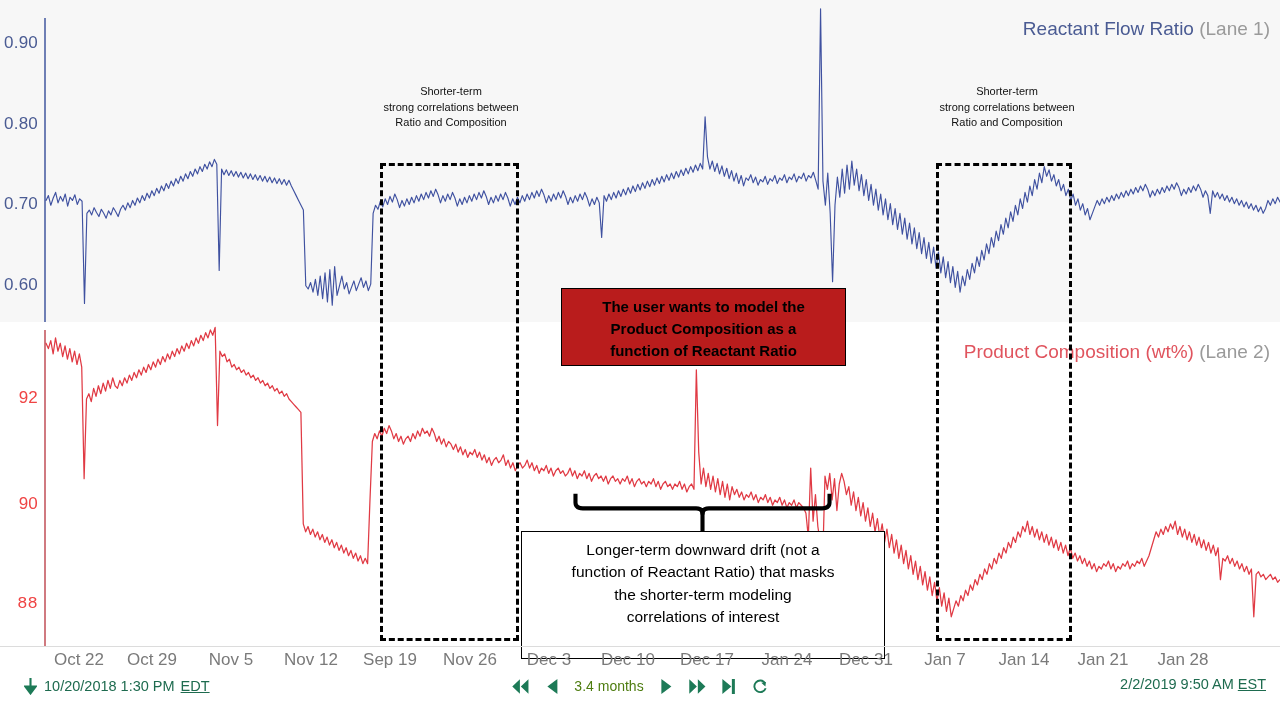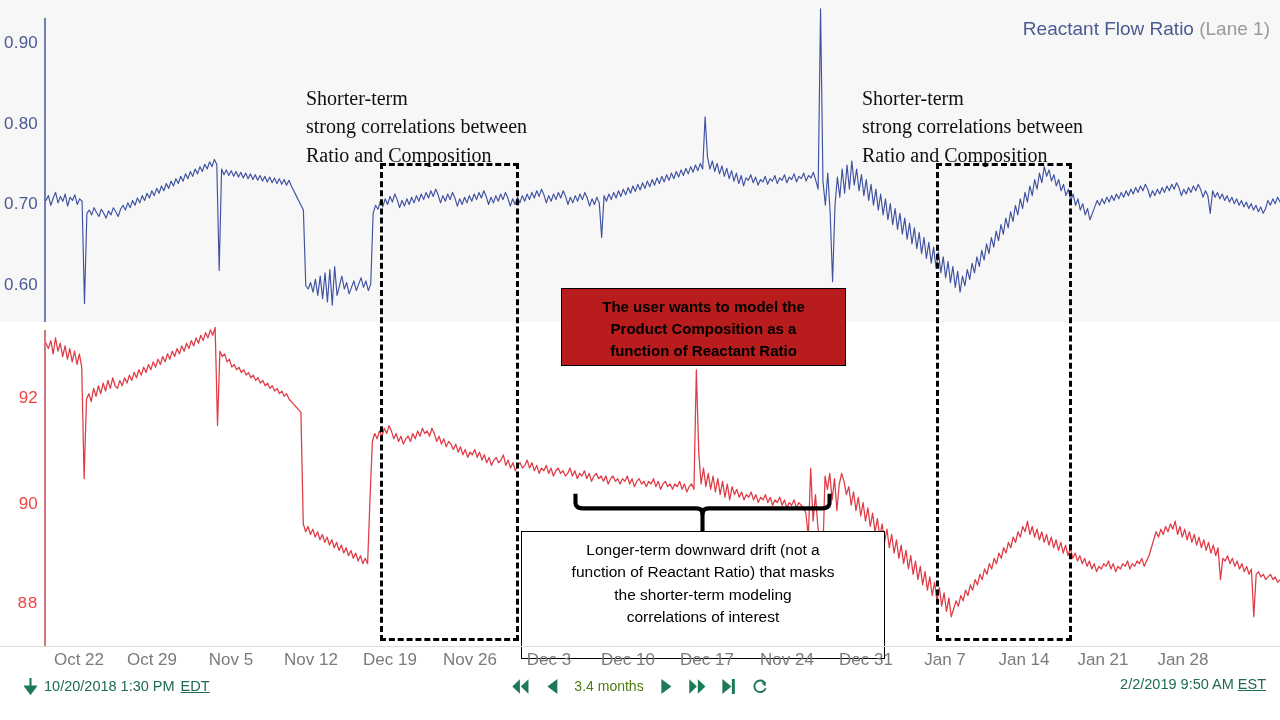--- a/index.html
+++ b/index.html
@@ -32,22 +32,22 @@
   #lane2-title{right:10px;top:341px;color:#e0545e;}
   .lane-suffix{color:#9a9a9a;}
 
   
   #trace-top,#trace-bottom{position:absolute;left:0;}
   #trace-top{top:0;width:1280px;height:322px;}
   #trace-bottom{top:322px;width:1280px;height:324px;}
 
   
   .ann-text{
-    position:absolute;color:#111;
-    font-size:20px;line-height:1.42;white-space:pre-line;font-family:Liberation Serif, serif;
+    position:absolute;text-align:center;color:#111;
+    font-size:11px;line-height:1.42;white-space:pre-line;
   }
   #ann-left{left:306px;top:84px;width:290px;}
   #ann-right{left:862px;top:84px;width:290px;}
 
   .dashed-box{
     position:absolute;border:3.5px dashed #000;background:transparent;
     box-sizing:border-box;
   }
   #dash-box-1{left:380px;top:163px;width:139px;height:478px;}
   #dash-box-2{left:936px;top:163px;width:136px;height:478px;}
@@ -114,20 +114,21 @@
   <svg id="trace-top" viewBox="0 0 1280 322" preserveAspectRatio="none">
     <polyline id="poly-top" fill="none" stroke="#3f51a0" stroke-width="1.15" stroke-linejoin="round" stroke-linecap="round" points="46.00,200.45 48.41,195.62 50.81,205.28 53.22,198.03 55.62,192.40 58.03,202.86 60.43,196.42 62.84,201.25 65.24,194.01 67.65,206.08 70.05,197.23 72.46,200.45 74.87,194.81 77.27,204.47 79.68,198.84 82.08,201.25 84.49,303.49 86.89,213.33 89.30,210.11 91.70,214.94 94.11,207.69 96.51,212.52 98.92,216.54 101.33,209.30 103.73,213.33 106.14,218.15 108.54,210.91 110.95,214.94 113.35,207.69 115.76,211.72 118.16,216.54 120.57,209.30 122.97,205.28 125.38,210.11 127.79,202.86 130.19,207.69 132.60,200.45 135.00,205.28 137.41,198.03 139.81,202.86 142.22,195.62 144.62,200.45 147.03,193.20 149.43,198.03 151.84,190.79 154.25,195.62 156.65,188.37 159.06,193.20 161.46,185.96 163.87,190.79 166.27,183.54 168.68,188.37 171.08,181.13 173.49,185.96 175.89,178.71 178.30,183.54 180.71,176.30 183.11,181.13 185.52,173.88 187.92,178.71 190.33,171.47 192.73,176.30 195.14,169.05 197.54,173.88 199.95,166.64 202.35,171.47 204.76,164.22 207.17,169.05 209.57,161.81 211.98,166.64 214.38,159.39 216.79,164.22 219.19,270.48 221.60,169.05 224.00,174.69 226.41,169.86 228.81,175.49 231.22,170.66 233.63,176.30 236.03,171.47 238.44,177.10 240.84,172.27 243.25,177.91 245.65,173.08 248.06,178.71 250.46,173.88 252.87,179.52 255.27,174.69 257.68,180.32 260.09,175.49 262.49,181.13 264.90,176.30 267.30,181.93 269.71,177.10 272.11,182.74 274.52,177.91 276.92,183.54 279.33,178.71 281.73,184.35 284.14,179.52 286.55,185.15 288.95,180.32 291.36,185.96 293.76,190.79 296.17,195.62 298.57,200.45 300.98,205.28 303.38,210.11 305.79,285.78 308.19,289.00 310.60,282.56 313.01,292.22 315.41,279.34 317.82,295.44 320.22,276.12 322.63,298.66 325.03,272.90 327.44,301.88 329.84,269.68 332.25,305.10 334.65,266.46 337.06,295.44 339.47,285.78 341.87,276.12 344.28,289.00 346.68,282.56 349.09,293.83 351.49,287.39 353.90,280.95 356.30,290.61 358.71,284.17 361.12,277.73 363.52,287.39 365.93,280.95 368.33,290.61 370.74,284.17 373.14,213.33 375.55,205.28 377.95,209.30 380.36,201.25 382.76,206.89 385.17,198.84 387.58,204.47 389.98,196.42 392.39,202.06 394.79,194.01 397.20,199.64 399.60,207.69 402.01,200.45 404.41,206.08 406.82,198.84 409.22,204.47 411.63,197.23 414.04,202.86 416.44,195.62 418.85,201.25 421.25,194.01 423.66,199.64 426.06,192.40 428.47,198.03 430.87,190.79 433.28,196.42 435.68,189.18 438.09,194.81 440.50,202.86 442.90,195.62 445.31,201.25 447.71,194.01 450.12,199.64 452.52,192.40 454.93,198.03 457.33,206.08 459.74,198.84 462.14,204.47 464.55,197.23 466.96,202.86 469.36,195.62 471.77,201.25 474.17,194.01 476.58,199.64 478.98,192.40 481.39,198.03 483.79,190.79 486.20,196.42 488.60,204.47 491.01,197.23 493.42,202.86 495.82,195.62 498.23,201.25 500.63,194.01 503.04,199.64 505.44,192.40 507.85,198.03 510.25,206.08 512.66,198.84 515.06,204.47 517.47,197.23 519.88,202.86 522.28,195.62 524.69,201.25 527.09,194.01 529.50,199.64 531.90,192.40 534.31,198.03 536.71,190.79 539.12,196.42 541.52,189.18 543.93,194.81 546.34,202.86 548.74,195.62 551.15,201.25 553.55,194.01 555.96,199.64 558.36,192.40 560.77,198.03 563.17,190.79 565.58,196.42 567.98,204.47 570.39,197.23 572.80,202.86 575.20,195.62 577.61,201.25 580.01,194.01 582.42,199.64 584.82,192.40 587.23,198.03 589.63,206.08 592.04,198.84 594.44,204.47 596.85,197.23 599.26,202.86 601.66,237.47 604.07,195.62 606.47,201.25 608.88,194.01 611.28,199.64 613.69,192.40 616.09,198.03 618.50,190.79 620.90,196.42 623.31,189.18 625.72,194.81 628.12,187.57 630.53,193.20 632.93,185.96 635.34,191.59 637.74,184.35 640.15,189.98 642.55,182.74 644.96,188.37 647.36,181.13 649.77,186.76 652.18,179.52 654.58,185.15 656.99,177.91 659.39,183.54 661.80,176.30 664.20,181.93 666.61,174.69 669.01,180.32 671.42,173.08 673.82,178.71 676.23,171.47 678.64,177.10 681.04,169.86 683.45,175.49 685.85,168.25 688.26,173.88 690.66,166.64 693.07,172.27 695.47,165.03 697.88,170.66 700.28,163.42 702.69,169.05 705.10,116.72 707.50,156.97 709.91,169.05 712.31,161.00 714.72,171.47 717.12,163.42 719.53,173.88 721.93,165.83 724.34,176.30 726.74,168.25 729.15,178.71 731.56,170.66 733.96,181.13 736.37,173.08 738.77,183.54 741.18,175.49 743.58,185.96 745.99,177.91 748.39,180.32 750.80,174.69 753.20,182.74 755.61,177.10 758.02,185.15 760.42,179.52 762.83,181.93 765.23,176.30 767.64,184.35 770.04,178.71 772.45,181.13 774.85,175.49 777.26,183.54 779.66,177.91 782.07,180.32 784.48,174.69 786.88,182.74 789.29,177.10 791.69,179.52 794.10,173.88 796.50,181.93 798.91,176.30 801.31,178.71 803.72,173.08 806.12,181.13 808.53,175.49 810.94,177.91 813.34,172.27 815.75,180.32 818.15,189.18 820.56,8.86 822.96,181.13 825.37,205.28 827.77,173.08 830.18,213.33 832.58,281.75 834.99,205.28 837.40,177.10 839.80,197.23 842.21,169.05 844.61,193.20 847.02,165.03 849.42,189.18 851.83,161.00 854.23,185.15 856.64,169.05 859.04,190.79 861.45,174.69 863.86,195.62 866.26,179.52 868.67,200.45 871.07,184.35 873.48,205.28 875.88,189.18 878.29,210.11 880.69,194.01 883.10,214.94 885.50,198.84 887.91,219.76 890.32,203.67 892.72,224.59 895.13,208.50 897.53,229.42 899.94,213.33 902.34,234.25 904.75,218.15 907.15,239.08 909.56,222.98 911.96,243.92 914.37,227.81 916.78,248.75 919.18,232.64 921.59,253.58 923.99,237.47 926.40,258.41 928.80,242.31 931.21,263.24 933.61,247.14 936.02,268.07 938.42,251.97 940.83,272.90 943.24,256.80 945.64,277.73 948.05,261.63 950.45,282.56 952.86,266.46 955.26,287.39 957.67,271.29 960.07,292.22 962.48,276.12 964.88,285.78 967.29,269.68 969.70,279.34 972.10,263.24 974.51,272.90 976.91,256.80 979.32,266.46 981.72,250.36 984.13,260.02 986.53,243.92 988.94,253.58 991.35,237.47 993.75,247.14 996.16,231.03 998.56,240.69 1000.97,224.59 1003.37,234.25 1005.78,218.15 1008.18,227.81 1010.59,211.72 1012.99,221.37 1015.40,205.28 1017.81,214.94 1020.21,198.84 1022.62,208.50 1025.02,192.40 1027.43,202.06 1029.83,185.96 1032.24,195.62 1034.64,179.52 1037.05,189.18 1039.45,173.08 1041.86,182.74 1044.27,166.64 1046.67,176.30 1049.08,169.86 1051.48,181.13 1053.89,174.69 1056.29,185.96 1058.70,179.52 1061.10,190.79 1063.51,184.35 1065.91,195.62 1068.32,189.18 1070.73,200.45 1073.13,194.01 1075.54,205.28 1077.94,198.84 1080.35,210.11 1082.75,203.67 1085.16,214.94 1087.56,208.50 1089.97,219.76 1092.37,213.33 1094.78,206.89 1097.19,200.45 1099.59,205.28 1102.00,198.84 1104.40,203.67 1106.81,197.23 1109.21,202.06 1111.62,195.62 1114.02,200.45 1116.43,194.01 1118.83,198.84 1121.24,192.40 1123.65,197.23 1126.05,190.79 1128.46,195.62 1130.86,189.18 1133.27,194.01 1135.67,187.57 1138.08,192.40 1140.48,185.96 1142.89,190.79 1145.29,184.35 1147.70,189.18 1150.11,197.23 1152.51,190.79 1154.92,195.62 1157.32,189.18 1159.73,194.01 1162.13,187.57 1164.54,192.40 1166.94,185.96 1169.35,190.79 1171.75,184.35 1174.16,189.18 1176.57,182.74 1178.97,187.57 1181.38,195.62 1183.78,189.18 1186.19,194.01 1188.59,187.57 1191.00,192.40 1193.40,185.96 1195.81,190.79 1198.21,184.35 1200.62,189.18 1203.03,197.23 1205.43,190.79 1207.84,195.62 1210.24,213.33 1212.65,190.79 1215.05,197.23 1217.46,192.40 1219.86,198.84 1222.27,194.01 1224.67,200.45 1227.08,195.62 1229.49,202.06 1231.89,197.23 1234.30,203.67 1236.70,198.84 1239.11,205.28 1241.51,200.45 1243.92,206.89 1246.32,202.06 1248.73,208.50 1251.13,203.67 1253.54,210.11 1255.95,205.28 1258.35,211.72 1260.76,206.89 1263.16,213.33 1265.57,208.50 1267.97,200.45 1270.38,205.28 1272.78,198.84 1275.19,203.67 1277.59,197.23 1280.00,202.06"></polyline>
   </svg>
 
   <svg id="trace-bottom" viewBox="0 0 1280 324" preserveAspectRatio="none">
     <polyline id="poly-bottom" fill="none" stroke="#e03a44" stroke-width="1.25" stroke-linejoin="round" stroke-linecap="round" points="46.00,21.25 48.38,26.56 50.76,18.59 53.15,31.87 55.53,15.93 57.91,29.21 60.29,21.25 62.68,34.52 65.06,23.90 67.44,37.18 69.82,26.56 72.20,39.84 74.59,29.21 76.97,42.49 79.35,31.87 81.73,45.15 84.12,156.69 86.50,77.02 88.88,71.70 91.26,79.67 93.64,66.39 96.03,74.36 98.41,63.74 100.79,71.70 103.17,61.08 105.56,69.05 107.94,58.43 110.32,66.39 112.70,55.77 115.08,63.74 117.47,66.39 119.85,58.43 122.23,63.74 124.61,55.77 127.00,61.08 129.38,53.11 131.76,58.43 134.14,50.46 136.53,55.77 138.91,47.80 141.29,53.11 143.67,45.15 146.05,50.46 148.44,42.49 150.82,47.80 153.20,39.84 155.58,45.15 157.97,37.18 160.35,42.49 162.73,34.52 165.11,39.84 167.49,31.87 169.88,37.18 172.26,29.21 174.64,34.52 177.02,26.56 179.41,31.87 181.79,23.90 184.17,29.21 186.55,21.25 188.93,26.56 191.32,18.59 193.70,23.90 196.08,15.93 198.46,21.25 200.85,13.28 203.23,18.59 205.61,10.62 207.99,15.93 210.37,7.97 212.76,13.28 215.14,5.31 217.52,103.57 219.90,29.21 222.29,34.52 224.67,31.87 227.05,39.84 229.43,37.18 231.81,45.15 234.20,42.49 236.58,47.80 238.96,45.15 241.34,50.46 243.73,47.80 246.11,53.11 248.49,50.46 250.87,55.77 253.25,53.11 255.64,58.43 258.02,55.77 260.40,61.08 262.78,58.43 265.17,63.74 267.55,61.08 269.93,66.39 272.31,63.74 274.69,69.05 277.08,66.39 279.46,71.70 281.84,69.05 284.22,74.36 286.61,71.70 288.99,77.02 291.37,79.67 293.75,82.33 296.14,84.98 298.52,87.64 300.90,90.30 303.28,201.84 305.66,209.80 308.05,204.49 310.43,212.46 312.81,207.15 315.19,215.11 317.58,209.80 319.96,217.77 322.34,212.46 324.72,220.43 327.10,215.11 329.49,223.08 331.87,217.77 334.25,225.74 336.63,220.43 339.02,228.39 341.40,223.08 343.78,231.05 346.16,225.74 348.54,233.70 350.93,228.39 353.31,236.36 355.69,231.05 358.07,239.02 360.46,233.70 362.84,241.67 365.22,236.36 367.60,241.67 369.98,177.93 372.37,119.51 374.75,111.54 377.13,116.85 379.51,108.89 381.90,114.20 384.28,106.23 386.66,111.54 389.04,103.57 391.42,108.89 393.81,116.85 396.19,111.54 398.57,119.51 400.95,114.20 403.34,122.16 405.72,116.85 408.10,114.20 410.48,119.51 412.86,111.54 415.25,116.85 417.63,108.89 420.01,114.20 422.39,106.23 424.78,111.54 427.16,108.89 429.54,114.20 431.92,106.23 434.31,111.54 436.69,119.51 439.07,114.20 441.45,122.16 443.83,116.85 446.22,124.82 448.60,119.51 450.98,122.16 453.36,127.48 455.75,122.16 458.13,130.13 460.51,124.82 462.89,132.79 465.27,127.48 467.66,135.44 470.04,130.13 472.42,132.79 474.80,127.48 477.19,135.44 479.57,130.13 481.95,138.10 484.33,132.79 486.71,140.75 489.10,135.44 491.48,143.41 493.86,138.10 496.24,135.44 498.63,140.75 501.01,138.10 503.39,132.79 505.77,143.41 508.15,138.10 510.54,146.07 512.92,140.75 515.30,148.72 517.68,143.41 520.07,140.75 522.45,146.07 524.83,143.41 527.21,138.10 529.59,146.07 531.98,140.75 534.36,148.72 536.74,143.41 539.12,151.38 541.51,146.07 543.89,148.72 546.27,143.41 548.65,151.38 551.03,146.07 553.42,154.03 555.80,148.72 558.18,146.07 560.56,151.38 562.95,148.72 565.33,154.03 567.71,151.38 570.09,146.07 572.47,154.03 574.86,148.72 577.24,156.69 579.62,151.38 582.00,154.03 584.39,148.72 586.77,156.69 589.15,151.38 591.53,159.34 593.92,154.03 596.30,151.38 598.68,156.69 601.06,154.03 603.44,159.34 605.83,154.03 608.21,162.00 610.59,156.69 612.97,154.03 615.36,159.34 617.74,156.69 620.12,162.00 622.50,156.69 624.88,159.34 627.27,154.03 629.65,162.00 632.03,156.69 634.41,164.66 636.80,159.34 639.18,156.69 641.56,162.00 643.94,159.34 646.32,164.66 648.71,159.34 651.09,162.00 653.47,156.69 655.85,164.66 658.24,159.34 660.62,167.31 663.00,162.00 665.38,159.34 667.76,164.66 670.15,162.00 672.53,167.31 674.91,162.00 677.29,164.66 679.68,159.34 682.06,167.31 684.44,162.00 686.82,169.97 689.20,164.66 691.59,162.00 693.97,167.31 696.35,47.80 698.73,130.13 701.12,162.00 703.50,146.07 705.88,164.66 708.26,151.38 710.64,167.31 713.03,154.03 715.41,169.97 717.79,156.69 720.17,172.62 722.56,159.34 724.94,175.28 727.32,162.00 729.70,177.93 732.08,164.66 734.47,172.62 736.85,167.31 739.23,175.28 741.61,169.97 744.00,177.93 746.38,172.62 748.76,175.28 751.14,169.97 753.53,177.93 755.91,172.62 758.29,180.59 760.67,175.28 763.05,177.93 765.44,172.62 767.82,180.59 770.20,175.28 772.58,183.25 774.97,177.93 777.35,180.59 779.73,175.28 782.11,183.25 784.49,177.93 786.88,185.90 789.26,180.59 791.64,183.25 794.02,177.93 796.41,185.90 798.79,180.59 801.17,183.25 803.55,185.90 805.93,191.21 808.32,215.11 810.70,146.07 813.08,199.18 815.46,172.62 817.85,204.49 820.23,220.43 822.61,241.67 824.99,154.03 827.37,167.31 829.76,151.38 832.14,177.93 834.52,156.69 836.90,188.56 839.29,162.00 841.67,151.38 844.05,159.34 846.43,172.62 848.81,164.66 851.20,183.25 853.58,169.97 855.96,188.56 858.34,175.28 860.73,193.87 863.11,180.59 865.49,199.18 867.87,185.90 870.25,204.49 872.64,191.21 875.02,209.80 877.40,196.52 879.78,215.11 882.17,201.84 884.55,220.43 886.93,207.15 889.31,225.74 891.69,212.46 894.08,231.05 896.46,217.77 898.84,236.36 901.22,223.08 903.61,241.67 905.99,228.39 908.37,246.98 910.75,233.70 913.14,252.30 915.52,239.02 917.90,257.61 920.28,244.33 922.66,262.92 925.05,249.64 927.43,268.23 929.81,254.95 932.19,273.54 934.58,260.26 936.96,278.85 939.34,265.57 941.72,284.16 944.10,270.89 946.49,289.48 948.87,276.20 951.25,294.79 953.63,286.82 956.02,278.85 958.40,284.16 960.78,273.54 963.16,278.85 965.54,268.23 967.93,273.54 970.31,262.92 972.69,268.23 975.07,257.61 977.46,262.92 979.84,252.30 982.22,257.61 984.60,246.98 986.98,252.30 989.37,241.67 991.75,246.98 994.13,236.36 996.51,241.67 998.90,231.05 1001.28,236.36 1003.66,225.74 1006.04,231.05 1008.42,220.43 1010.81,225.74 1013.19,215.11 1015.57,220.43 1017.95,209.80 1020.34,215.11 1022.72,204.49 1025.10,209.80 1027.48,199.18 1029.86,212.46 1032.25,204.49 1034.63,215.11 1037.01,207.15 1039.39,217.77 1041.78,209.80 1044.16,220.43 1046.54,212.46 1048.92,223.08 1051.31,215.11 1053.69,225.74 1056.07,217.77 1058.45,228.39 1060.83,220.43 1063.22,231.05 1065.60,223.08 1067.98,233.70 1070.36,225.74 1072.75,236.36 1075.13,231.05 1077.51,239.02 1079.89,233.70 1082.27,241.67 1084.66,236.36 1087.04,244.33 1089.42,239.02 1091.80,246.98 1094.19,241.67 1096.57,249.64 1098.95,244.33 1101.33,246.98 1103.71,241.67 1106.10,244.33 1108.48,239.02 1110.86,246.98 1113.24,241.67 1115.63,249.64 1118.01,244.33 1120.39,246.98 1122.77,241.67 1125.15,244.33 1127.54,239.02 1129.92,246.98 1132.30,241.67 1134.68,244.33 1137.07,239.02 1139.45,241.67 1141.83,236.36 1144.21,244.33 1146.59,239.02 1148.98,233.70 1151.36,225.74 1153.74,217.77 1156.12,209.80 1158.51,215.11 1160.89,207.15 1163.27,212.46 1165.65,204.49 1168.03,209.80 1170.42,201.84 1172.80,207.15 1175.18,199.18 1177.56,212.46 1179.95,204.49 1182.33,215.11 1184.71,207.15 1187.09,217.77 1189.47,209.80 1191.86,220.43 1194.24,212.46 1196.62,223.08 1199.00,215.11 1201.39,225.74 1203.77,217.77 1206.15,228.39 1208.53,220.43 1210.92,231.05 1213.30,223.08 1215.68,233.70 1218.06,225.74 1220.44,257.61 1222.83,236.36 1225.21,239.02 1227.59,233.70 1229.97,241.67 1232.36,236.36 1234.74,244.33 1237.12,239.02 1239.50,246.98 1241.88,241.67 1244.27,249.64 1246.65,244.33 1249.03,252.30 1251.41,246.98 1253.80,294.79 1256.18,252.30 1258.56,249.64 1260.94,254.95 1263.32,252.30 1265.71,257.61 1268.09,254.95 1270.47,252.30 1272.85,257.61 1275.24,254.95 1277.62,260.26 1280.00,257.61"></polyline>
   </svg>
 
   <div class="lane-title" id="lane1-title"><span>Reactant Flow Ratio</span> <span class="lane-suffix">(Lane 1)</span></div>
 
+  <div class="lane-title" id="lane2-title"><span>Product Composition (wt%)</span> <span class="lane-suffix">(Lane 2)</span></div>
 
   <div class="ann-text" id="ann-left">Shorter-term
 strong correlations between
 Ratio and Composition</div>
   <div class="ann-text" id="ann-right">Shorter-term
 strong correlations between
 Ratio and Composition</div>
 
   <div class="dashed-box" id="dash-box-1" style="left: 380px; width: 139px;"></div>
   <div class="dashed-box" id="dash-box-2" style="left: 936px; width: 136px;"></div>
@@ -146,26 +147,26 @@
 function of Reactant Ratio) that masks
 the shorter-term  modeling
 correlations of interest</div>
 
   <div id="xaxis-rule"></div>
   <div id="xticks">
       <div class="xtick" style="left: 79px;">Oct 22</div>
       <div class="xtick" style="left: 152px;">Oct 29</div>
       <div class="xtick" style="left: 231px;">Nov 5</div>
       <div class="xtick" style="left: 311px;">Nov 12</div>
-      <div class="xtick" style="left: 390px;">Dec 19</div>
+      <div class="xtick" style="left: 390px;">Sep 19</div>
       <div class="xtick" style="left: 470px;">Nov 26</div>
       <div class="xtick" style="left: 549px;">Dec 3</div>
       <div class="xtick" style="left: 628px;">Dec 10</div>
       <div class="xtick" style="left: 707px;">Dec 17</div>
-      <div class="xtick" style="left: 787px;">Nov 24</div>
+      <div class="xtick" style="left: 787px;">Jan 24</div>
       <div class="xtick" style="left: 866px;">Dec 31</div>
       <div class="xtick" style="left: 945px;">Jan 7</div>
       <div class="xtick" style="left: 1024px;">Jan 14</div>
       <div class="xtick" style="left: 1103px;">Jan 21</div>
       <div class="xtick" style="left: 1183px;">Jan 28</div>
     </div>
 
   <div id="toolbar">
 
     <div class="tb-left">

